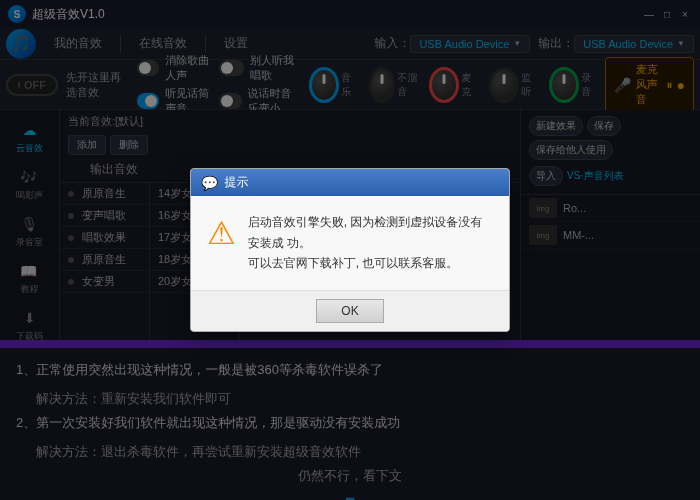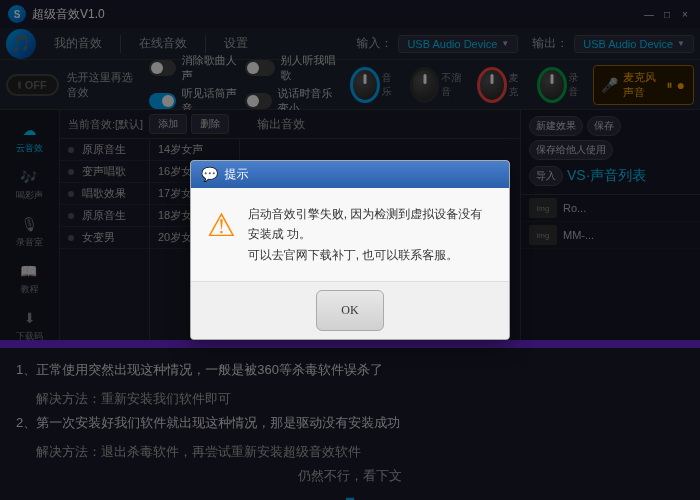--- a/index.html
+++ b/index.html
@@ -183,24 +183,24 @@
       font-size: 14px;
     }
 
     
     .effects-panel {
       flex: 1;
       background: #1a1c2a;
       display: flex; flex-direction: column;
     }
     .effects-header {
-      display: flex; align-items: center; gap: 6px;
+      display: flex; align-items: flex-start; gap: 6px;
       padding: 4px 8px;
       border-bottom: 1px solid #333;
-      font-size: 11px; color: #aaa;
+      font-size: 11px; color: #aaa; flex-direction: column;
     }
     .effects-actions { display: flex; gap: 4px; }
     .effects-btn {
       background: #2a2d3e; border: 1px solid #444;
       color: #ccc; font-size: 10px; padding: 2px 8px;
       border-radius: 3px; cursor: pointer;
     }
     .effects-list {
       display: flex; flex-direction: column; overflow: hidden;
     }
@@ -310,26 +310,25 @@
     }
     .dialog-footer {
       padding: 8px 16px;
       display: flex; justify-content: center;
       background: #f0f0f0;
       border-top: 1px solid #ddd;
     }
     .dialog-ok-btn {
       background: linear-gradient(to bottom, #e8e8e8, #d0d0d0);
       border: 1px solid #aaa;
-      border-radius: 6px;
-      padding: 12px 24px;
+      border-radius: 0;
+      padding: 4px 24px;
       font-size: 12px;
       cursor: pointer;
       color: #333;
-      font-family: Liberation Serif, serif;
     }
   </style>
 </head>
 <body>
 
 <div class="titlebar">
   <div class="titlebar-left">
     <div class="titlebar-icon">S</div>
     <span>超级音效V1.0</span>
   </div>
@@ -340,21 +339,21 @@
   </div>
 </div>
 
 <div class="topnav">
   <div class="nav-logo">🎵</div>
   <div class="nav-tab">我的音效</div>
   <div class="nav-divider"></div>
   <div class="nav-tab">在线音效</div>
   <div class="nav-divider"></div>
   <div class="nav-tab">设置</div>
-  <div style="margin-left:auto; display:flex; align-items:center; gap:6px;">
+  <div style="margin-left:auto; display:flex; align-items:center; gap:0;">
     <span class="nav-label">输入：</span>
     <div class="nav-device">
       <span>USB Audio Device</span>
       <span class="nav-device-arrow">▼</span>
     </div>
     <span class="nav-label">输出：</span>
     <div class="nav-device">
       <span>USB Audio Device</span>
       <span class="nav-device-arrow">▼</span>
     </div>
@@ -392,20 +391,24 @@
       <div class="knob blue-ring"></div>
       <span class="knob-label">音乐</span>
     </div>
     <div class="knob-item">
       <div class="knob"></div>
       <span class="knob-label">不溜音</span>
     </div>
     <div class="knob-item">
       <div class="knob red-ring"></div>
       <span class="knob-label">麦克</span>
+    </div>
+    <div class="knob-item">
+      <div class="knob"></div>
+      <span class="knob-label">监听</span>
     </div>
     <div class="knob-item">
       <div class="knob green-ring"></div>
       <span class="knob-label">录音</span>
     </div>
   </div>
   <div class="mic-section">
     <span class="mic-icon">🎤</span>
     <span class="mic-label">麦克风声音</span>
     <span class="pause-icon">⏸</span>
@@ -494,21 +497,21 @@
     <div class="presets-header">
       <div style="display:flex;gap:4px;align-items:center;flex-wrap:wrap;padding:2px 0;">
         <button class="preset-btn">新建效果</button>
         <button class="preset-btn">保存</button>
       </div>
       <div style="padding:2px 0;">
         <button class="preset-btn">保存给他人使用</button>
       </div>
       <div style="display:flex;align-items:center;gap:4px;padding:4px 0;">
         <button class="preset-btn">导入</button>
-        <span style="color:#00ccff;font-size:14px;">VS·声音列表</span>
+        <span style="color:#00ccff;font-size:10px;">VS·声音列表</span>
       </div>
     </div>
     <div>
       <div class="preset-item">
         <div class="preset-thumb">img</div>
         <span>Ro...</span>
       </div>
       <div class="preset-item">
         <div class="preset-thumb">img</div>
         <span>MM-...</span>

